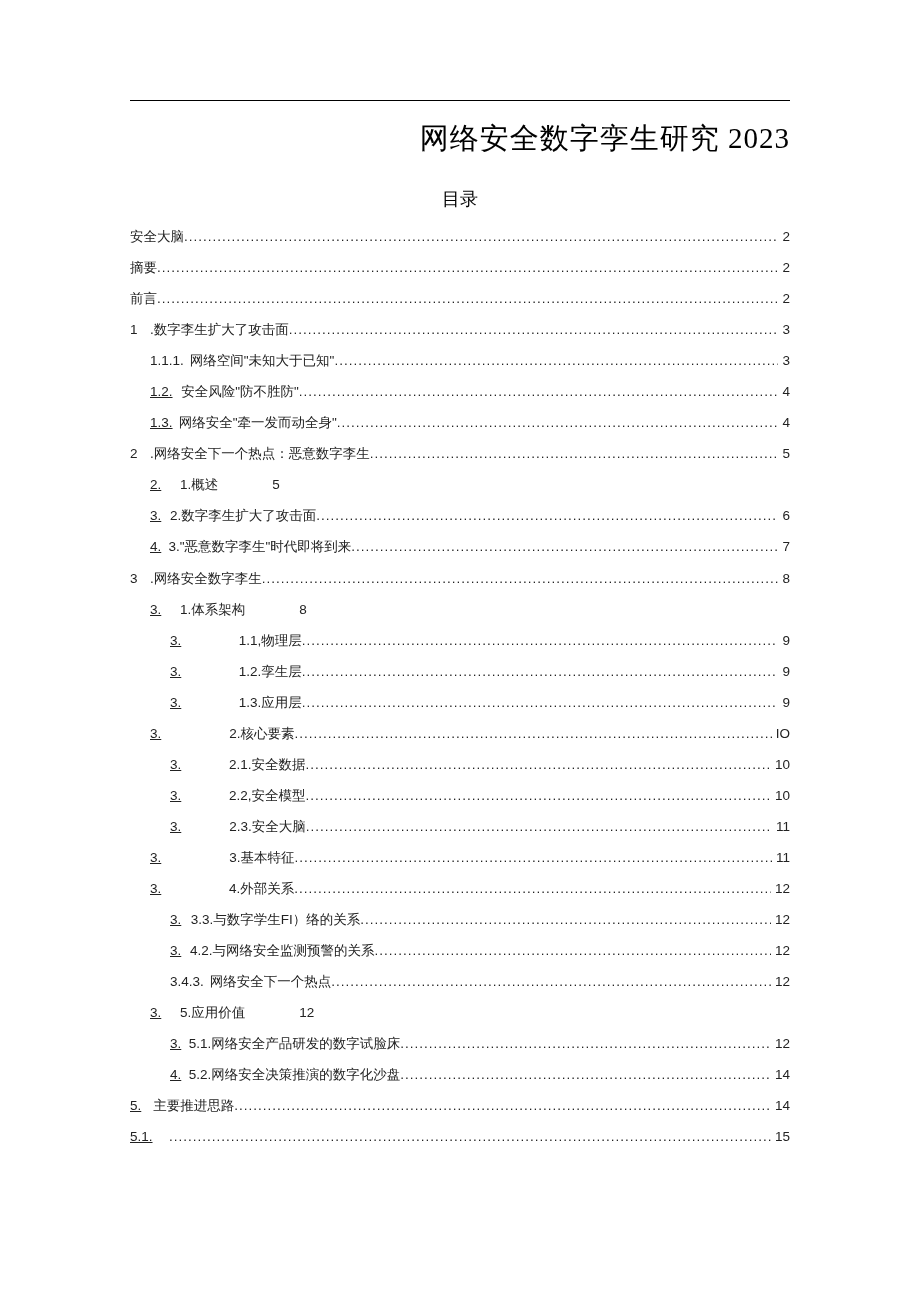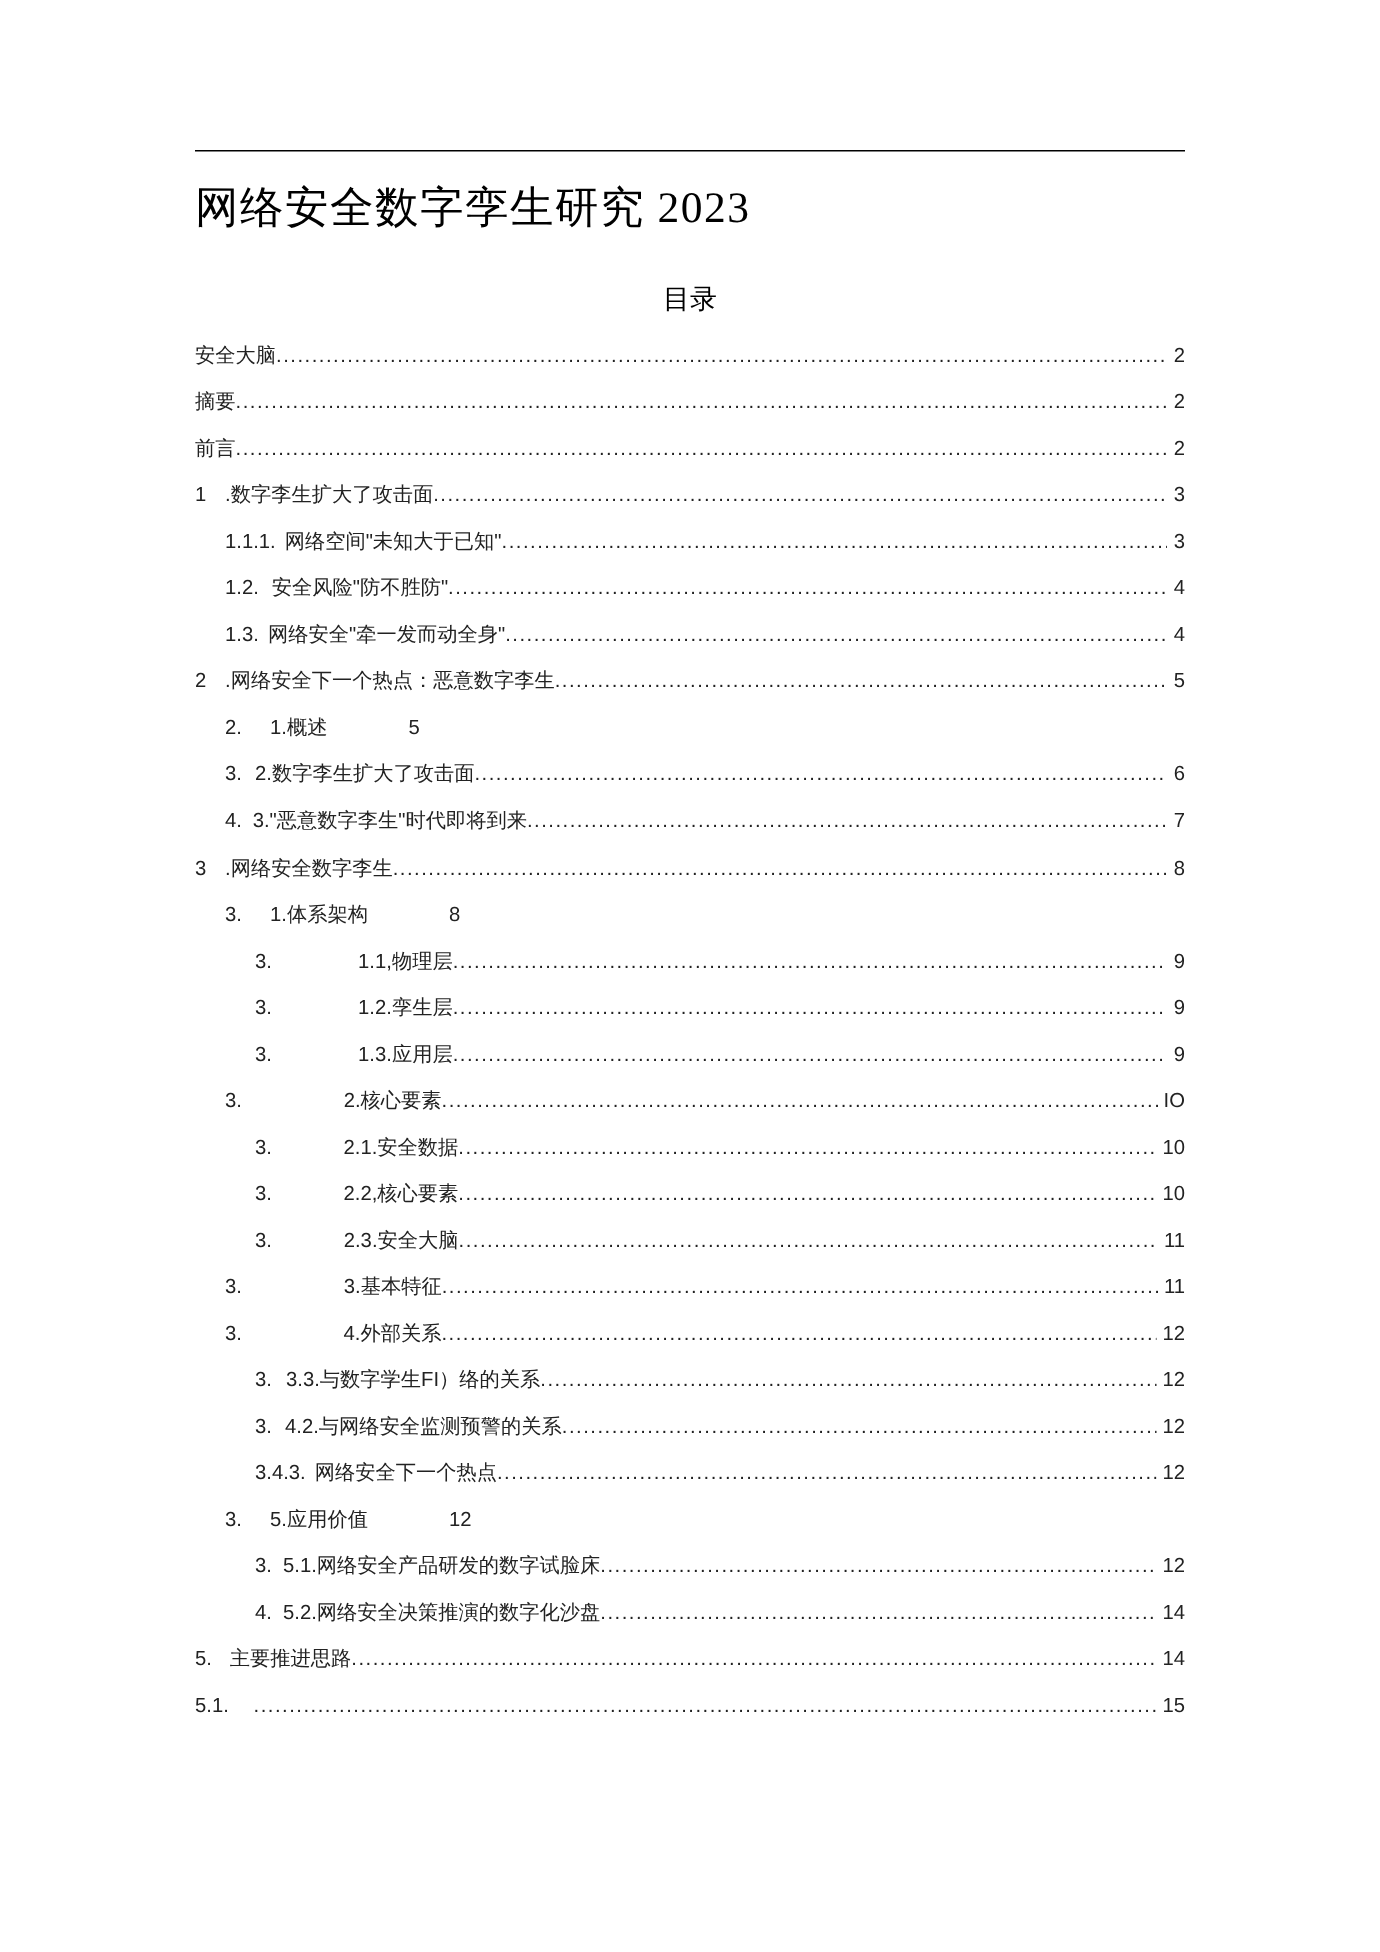--- a/index.html
+++ b/index.html
@@ -15,21 +15,21 @@
       position: relative;
     }
     .page {
       padding: 100px 130px 60px 130px;
     }
     .topline {
       border-top: 1.5px solid #000;
       margin-bottom: 18px;
     }
     .title {
-      text-align: left;
+      text-align: right;
       font-size: 29px;
       font-weight: normal;
       font-family: "SimSun", "宋体", serif;
       margin-bottom: 28px;
       letter-spacing: 1px;
     }
     .toc-heading {
       text-align: center;
       font-size: 18px;
       margin-bottom: 10px;
@@ -62,21 +62,21 @@
     }
     .toc-row .page {
       flex: 0 0 auto;
       padding: 0;
       padding-left: 4px;
     }
     .indent-0 { padding-left: 0px; }
     .indent-1 { padding-left: 20px; }
     .indent-2 { padding-left: 40px; }
     .num-wide { display:inline-block; min-width: 20px; }
-    .prefix-block { display:inline-block; }
+    .prefix-block { display:inline-block;text-decoration:underline; }
     .w30 { width: 30px; }
     .w35 { width: 35px; }
     .w45 { width: 45px; }
     .w88 { width: 88px; }
     .w100 { width: 100px; }
     .w115 { width: 115px; }
     .nodots .dots::after { content: ""; }
     .extra-gap { display:inline-block; width: 50px; }
   </style>
 </head>
@@ -209,21 +209,21 @@
 
     <div class="toc-row indent-2">
       <span class="prefix-block w88">3.</span>
       <span class="label">2.1.安全数据</span>
       <span class="dots"></span>
       <span class="page">10</span>
     </div>
 
     <div class="toc-row indent-2">
       <span class="prefix-block w88">3.</span>
-      <span class="label">2.2,核心要素</span>
+      <span class="label">2.2,安全模型</span>
       <span class="dots"></span>
       <span class="page">10</span>
     </div>
 
     <div class="toc-row indent-2">
       <span class="prefix-block w88">3.</span>
       <span class="label">2.3.安全大脑</span>
       <span class="dots"></span>
       <span class="page">11</span>
     </div>

